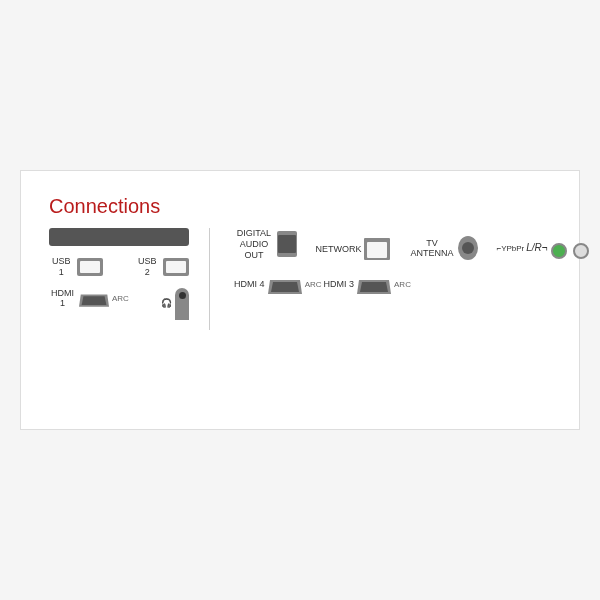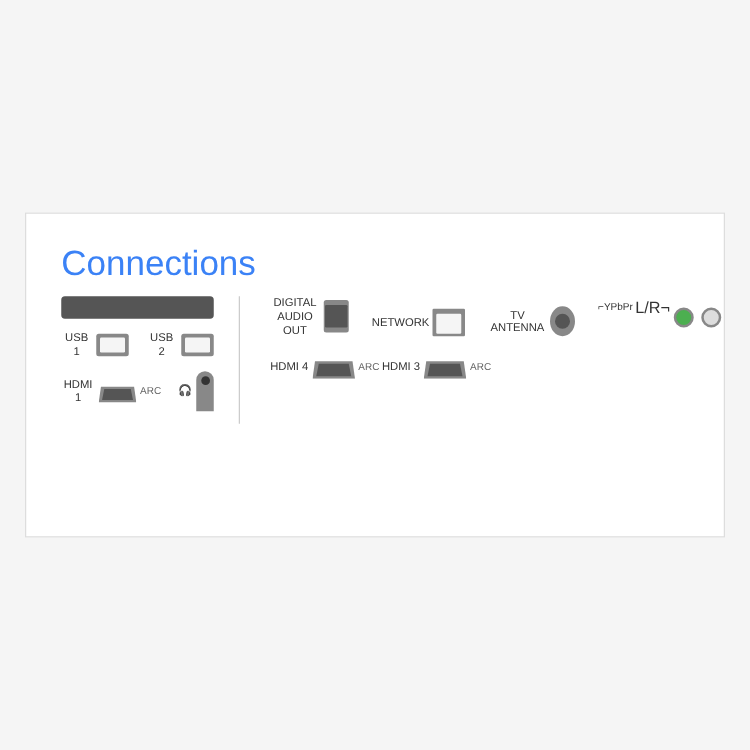--- a/index.html
+++ b/index.html
@@ -13,23 +13,23 @@
       justify-content: center;
     }
     .card {
       background: #fff;
       width: 560px;
       min-height: 260px;
       border: 1px solid #ddd;
       padding: 24px 28px 28px 28px;
     }
     .page-title {
-      font-size: 28px;
+      font-size: 20px;
       font-weight: 400;
-      color: #3b82f6;
+      color: #b91c1c;
       margin-bottom: 10px;
     }
     .sections {
       display: flex;
       gap: 0;
     }
     .section-side {
       width: 185px;
       border-right: 1px solid #ccc;
       padding-right: 20px;
@@ -54,22 +54,22 @@
     }
     .common-interface-bar {
       background: #555;
       height: 18px;
       border-radius: 3px;
       margin-bottom: 10px;
     }
     
     .port-row {
       display: flex;
-      align-items: center;
-      gap: 14px;
+      align-items: flex-start;
+      gap: 32px;
       margin-bottom: 10px;
     }
     .port-item {
       display: flex;
       flex-direction: row;
       align-items: center;
       gap: 3px;
     }
     .port-label {
       font-size: 9px;
@@ -259,23 +259,23 @@
           <div class="rj45-port"></div>
         </div>
 
         <div class="port-item">
           <div class="port-label">TV ANTENNA</div>
           <div class="antenna-port"></div>
         </div>
 
 
         <div class="port-item">
-          <div style="display:flex;gap:2px;align-items:center;margin-bottom:16px;">
+          <div style="display:flex;gap:2px;align-items:center;margin-bottom:6px;">
             <div class="port-label" style="font-size:8px;">⌐YPbPr</div>
-            <div class="port-label" style="font-size:13px;">L/R¬</div>
+            <div class="port-label" style="font-size:10px;font-style:italic;">L/R¬</div>
           </div>
           <div style="display:flex;gap:6px;align-items:center;">
             <div class="ypbpr-port"></div>
             <div class="lr-port"></div>
           </div>
         </div>
       </div>
 
       <div class="bottom-row">
         <div class="port-item">

